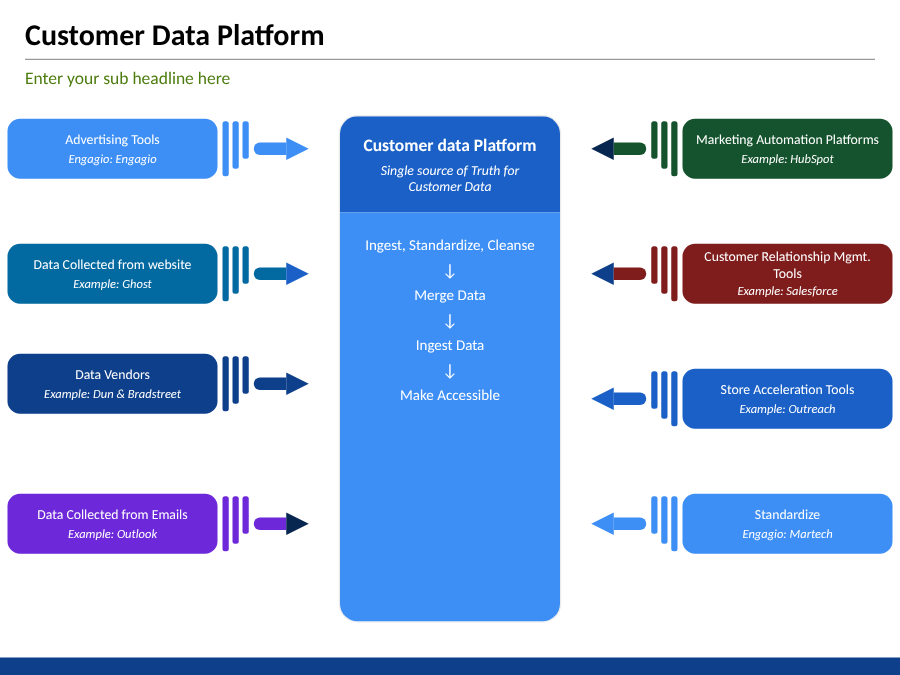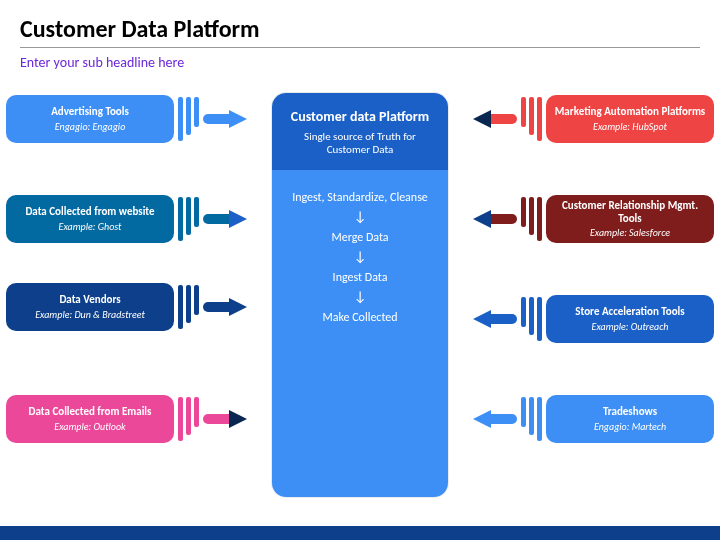--- a/index.html
+++ b/index.html
@@ -1,51 +1,51 @@
 <!DOCTYPE html>
 <html><head>
 <meta charset="utf-8">
 <style>
 *{margin:0;padding:0;box-sizing:border-box;font-family:Calibri,Arial,sans-serif}
 body{width:720px;height:540px;background:#fff;position:relative;overflow:hidden}
 .header{padding:14px 20px 8px}
 .title{font-size:24px;font-weight:bold;color:#000}
 .thin-line{height:1px;background:#999;margin:4px 0 6px}
-.sub{font-size:14px;color:#6d28d9}
+.sub{font-size:14px;color:#4d7c0f}
 .stage{position:relative;width:100%;height:440px;margin-top:6px}
 .item{position:absolute;display:flex;align-items:center;height:48px}
 .item.left{left:6px}
 .item.right{right:6px;flex-direction:row-reverse}
 .item .lbl{width:168px;height:48px;border-radius:10px;display:flex;flex-direction:column;align-items:center;justify-content:center;color:#fff;text-align:center;padding:0 8px;font-size:11px;line-height:1.2}
-.item .lbl .t{font-weight:700}
+.item .lbl .t{font-weight:400}
 .item .lbl .e{font-style:italic;font-size:10px;margin-top:2px}
 .bars{display:flex;gap:3px;margin:0 4px}
 .bar{width:5px;border-radius:2px}
 .bar.b1{height:44px}
 .bar.b2{height:38px}
 .bar.b3{height:30px}
 .arr{width:0;height:0;border-top:9px solid transparent;border-bottom:9px solid transparent}
 .arr-r{border-left:18px solid}
 .arr-l{border-right:18px solid}
 .arr-tail{width:26px;height:10px;border-radius:5px 0 0 5px}
 .item.right .arr-tail{border-radius:0 5px 5px 0}
 .arrwrap{display:flex;align-items:center}
 .item.right .arrwrap{flex-direction:row-reverse}
 .c0{background:#3d8ff5}.c0b{border-left-color:#3d8ff5}
 .c1{background:#0369a1}.c1b{border-left-color:#1a60c7}
 .c2{background:#0e3f8a}.c2b{border-left-color:#0e3f8a}
-.c3{background:#ec4899}.c3b{border-left-color:#072750}
-.r0{background:#ef4444}.r0b{border-right-color:#072750}
+.c3{background:#6d28d9}.c3b{border-left-color:#072750}
+.r0{background:#14532d}.r0b{border-right-color:#072750}
 .r1{background:#7f1d1d}.r1b{border-right-color:#0e3f8a}
 .r2{background:#1a60c7}.r2b{border-right-color:#1a60c7}
 .r3{background:#3d8ff5}.r3b{border-right-color:#3d8ff5}
 .center{position:absolute;left:272px;top:8px;width:176px;height:404px;border-radius:14px;overflow:hidden;box-shadow:0 0 0 1px rgba(0,0,0,.08)}
 .chead{background:#1a60c7;color:#fff;text-align:center;padding:16px 12px 14px}
 .chead .ct{font-weight:bold;font-size:14px;line-height:1.2}
-.chead .cs{font-size:11px;margin-top:4px;line-height:1.2}
+.chead .cs{font-style:italic;font-size:11px;margin-top:4px;line-height:1.2}
 .cbody{background:#3d8ff5;color:#fff;text-align:center;padding:14px 10px 20px;height:100%}
 .step{font-size:12px;margin:6px 0}
 .darr{font-size:14px;line-height:1;margin:4px 0}
 .footerbar{position:absolute;bottom:0;left:0;right:0;height:14px;background:#0e3f8a}
 </style>
 </head>
 <body>
 
 <div class="header">
   <div class="title">Customer Data Platform</div>
@@ -162,21 +162,21 @@
         <div class="bar b1 r2"></div>
       </div>
     <div class="arrwrap">
         <div class="arr-tail r2"></div>
         <div class="arr arr-l r2b"></div>
       </div>
   </div>
 
   <div class="item right" style="top:310px">
     <div class="lbl r3">
-      <div class="t">Tradeshows</div>
+      <div class="t">Standardize</div>
       <div class="e">Engagio: Martech</div>
     </div>
     <div class="bars">
         <div class="bar b3 r3"></div>
         <div class="bar b2 r3"></div>
         <div class="bar b1 r3"></div>
       </div>
     <div class="arrwrap">
         <div class="arr-tail r3"></div>
         <div class="arr arr-l r3b"></div>
@@ -188,19 +188,19 @@
       <div class="ct">Customer data Platform</div>
       <div class="cs">Single source of Truth for Customer Data</div>
     </div>
     <div class="cbody">
       <div class="step">Ingest, Standardize, Cleanse</div>
       <div class="darr">↓</div>
       <div class="step">Merge Data</div>
       <div class="darr">↓</div>
       <div class="step">Ingest Data</div>
       <div class="darr">↓</div>
-      <div class="step">Make Collected</div>
+      <div class="step">Make Accessible</div>
     </div>
   </div>
 
 </div>
 
 <div class="footerbar"></div>
 
 </body></html>

